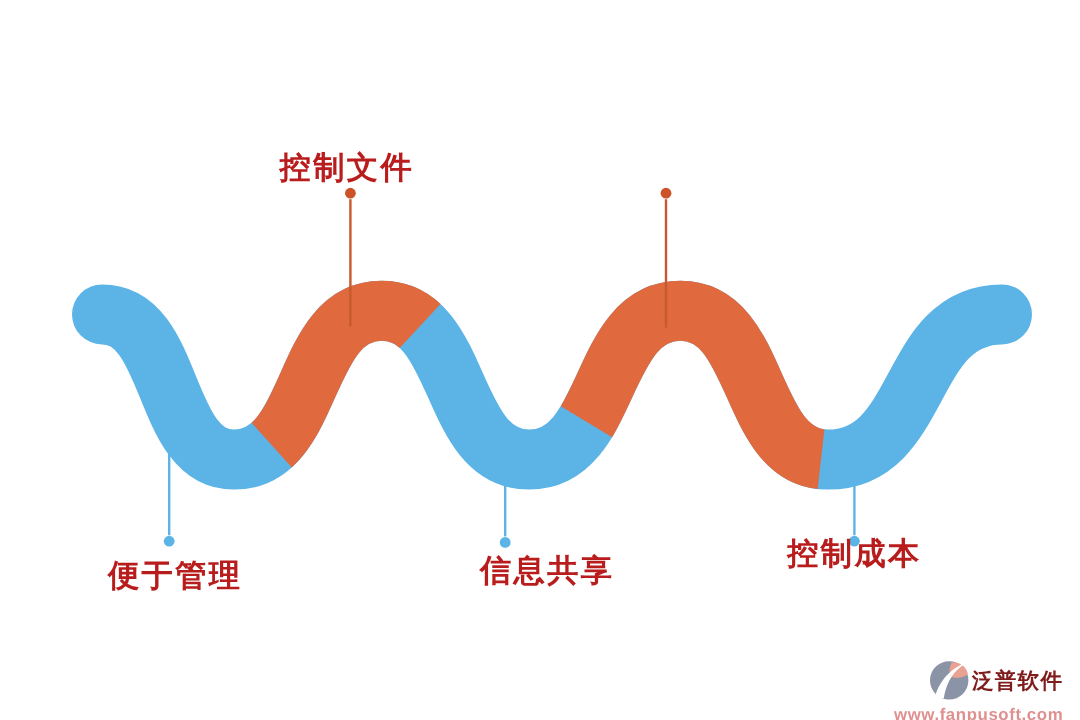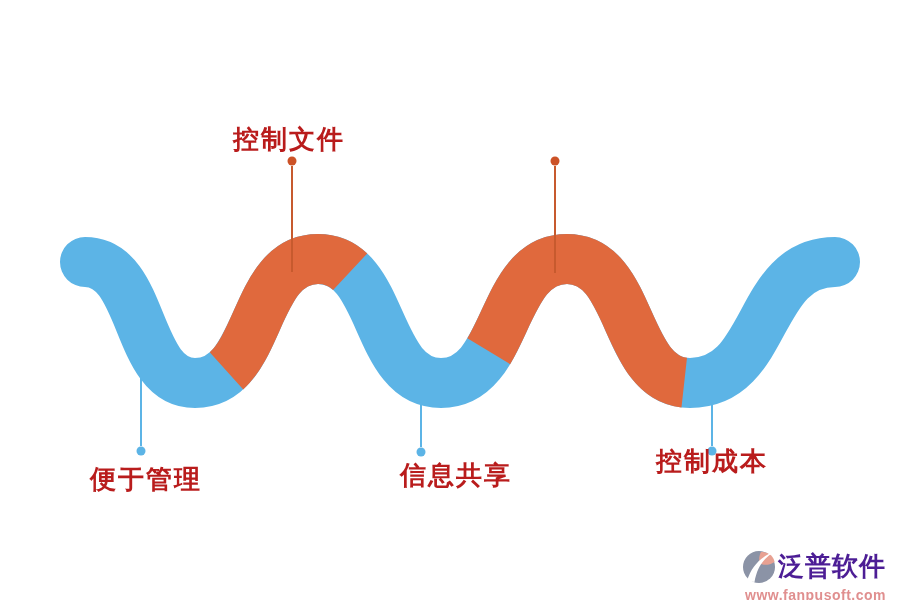--- a/index.html
+++ b/index.html
@@ -27,23 +27,23 @@
     text-align:right;
     line-height:1;
   }
   .watermark .brand-row{
     display:flex;
     align-items:center;
     justify-content:flex-end;
     gap:1px;
   }
   .watermark .brand-text{
-    font-size:26px;
+    font-size:18px;
     font-weight:bold;
-    color:#4c1d95;
+    color:#7f1d1d;
     letter-spacing:1px;
     font-family:Liberation Serif, serif;
   }
   .watermark .brand-url{
     margin-top:3px;
     font-size:14px;
     font-weight:bold;
     color:#e08f8f;
     letter-spacing:0.5px;
   }

